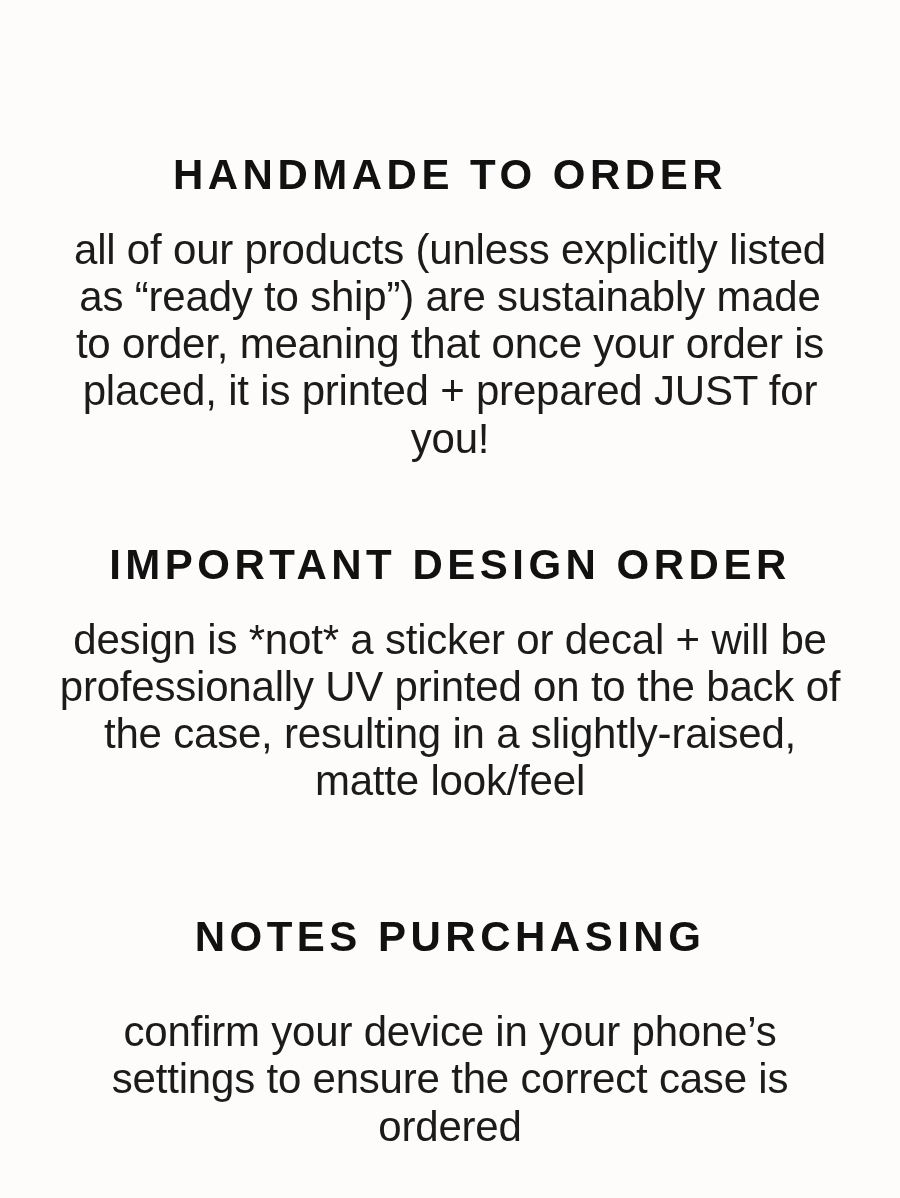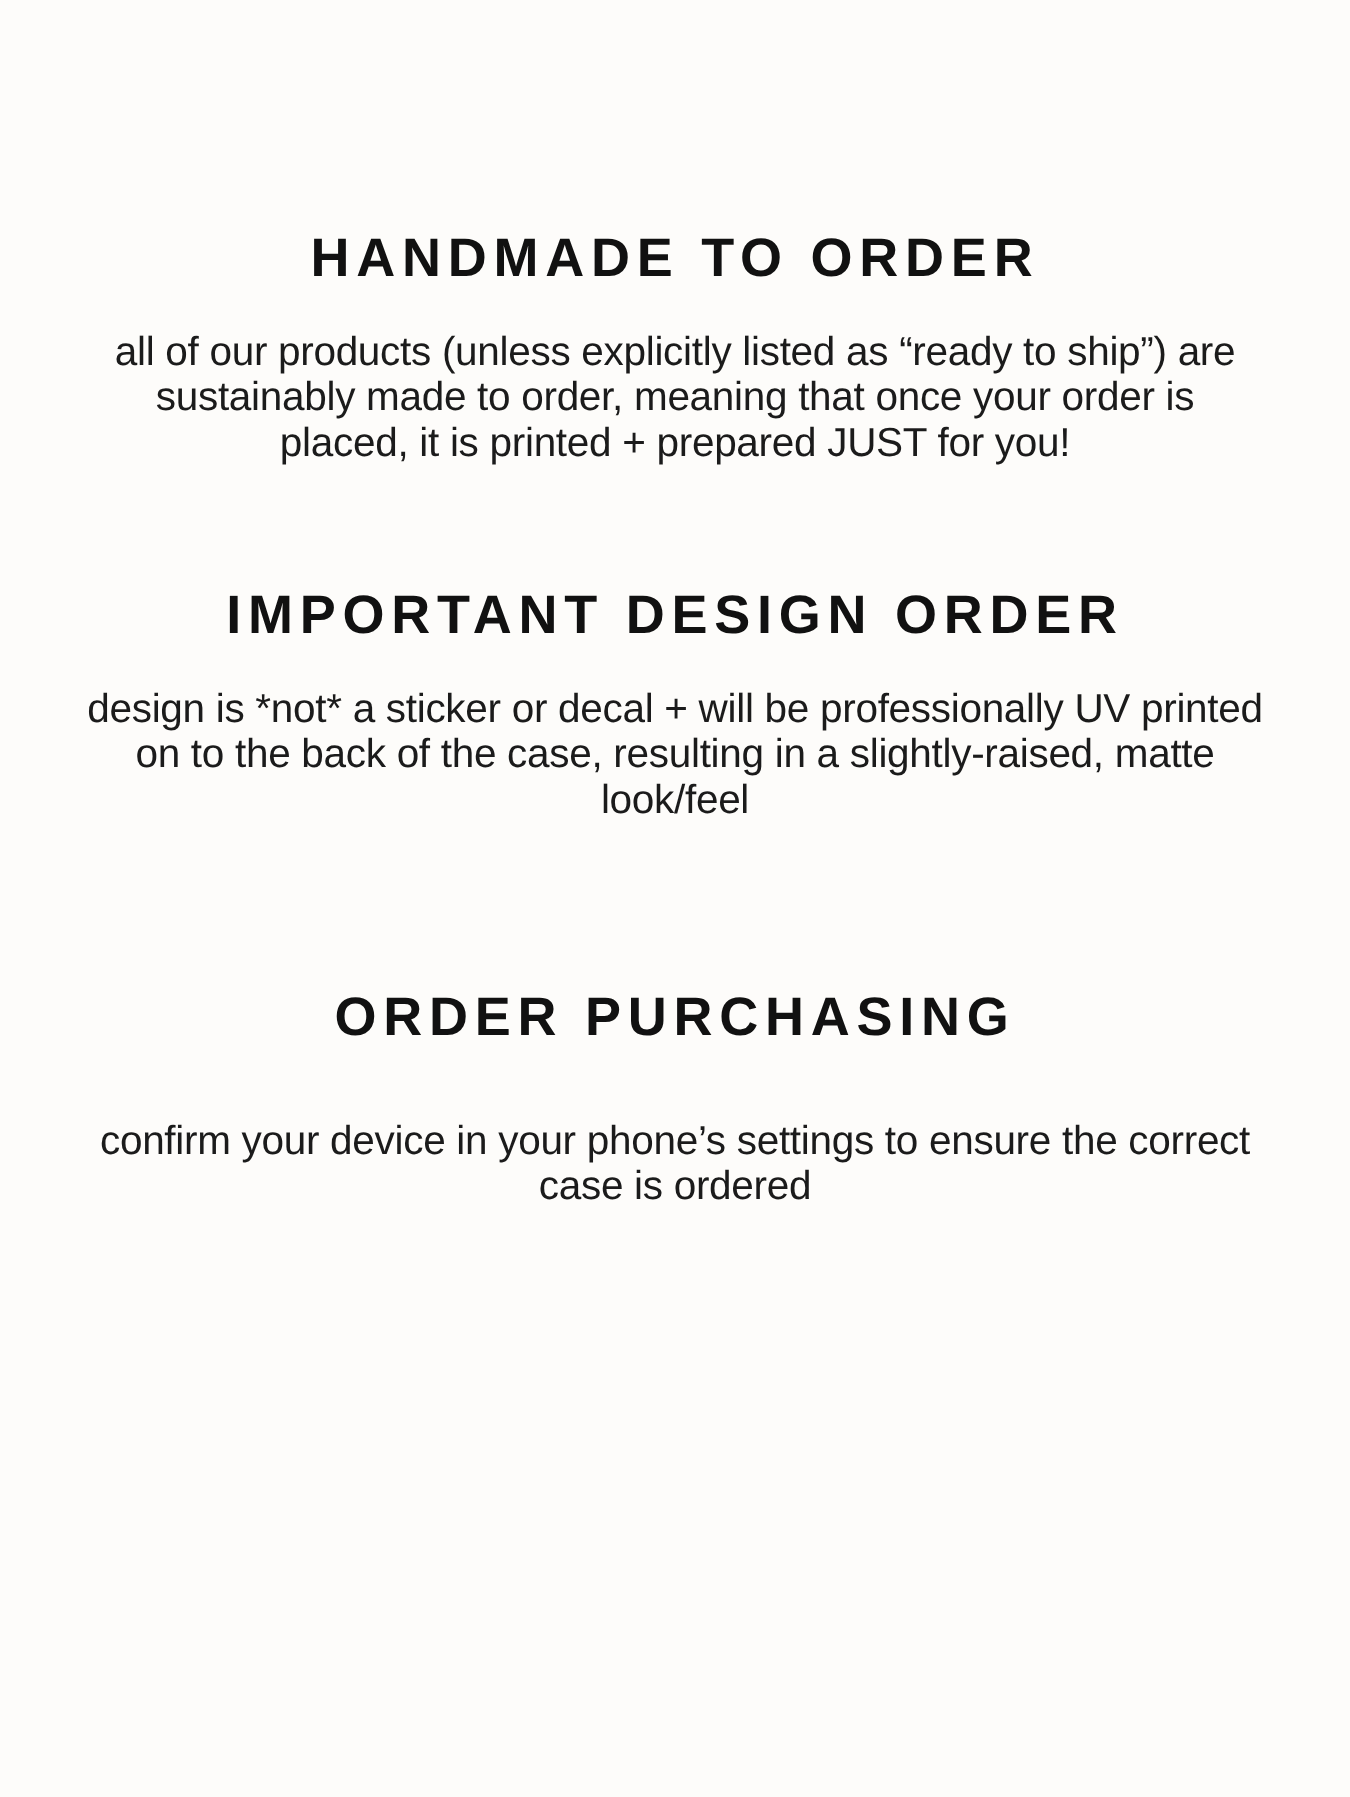--- a/index.html
+++ b/index.html
@@ -23,29 +23,29 @@
     flex-direction: column;
     align-items: center;
   }
   .section {
     width: 100%;
     display: flex;
     flex-direction: column;
     align-items: center;
   }
   .heading {
-    font-size: 36px;
+    font-size: 42px;
     font-weight: 900;
     letter-spacing: 4.5px;
     color: #111111;
     line-height: 1.2;
     margin: 0;
   }
   .body-text {
-    font-size: 27px;
+    font-size: 42px;
     font-weight: 400;
     text-align: center;
     color: #1b1b1b;
     line-height: 1.12;
     letter-spacing: -0.2px;
     margin: 0;
     max-width: 800px;
   }
   .gap-heading-body { height: 26px; }
   .gap-section { height: 78px; }
@@ -70,18 +70,18 @@
   <div class="section" id="s2">
     <h2 class="heading">IMPORTANT DESIGN ORDER</h2>
     <div class="gap-heading-body"></div>
     <p class="body-text">design is *not* a sticker or decal + will be professionally UV printed on to the back of the case, resulting in a slightly-raised, matte look/feel</p>
     <div class="gap-para"></div>
   </div>
 
   <div class="gap-section"></div>
 
   <div class="section" id="s3">
-    <h2 class="heading">ORDER PURCHASING</h2>
+    <h2 class="heading">NOTES PURCHASING</h2>
     <div class="gap-heading-body"></div>
     <p class="body-text">confirm your device in your phone’s settings to ensure the correct case is ordered</p>
   </div>
 
 </div>
 
 </body></html>

